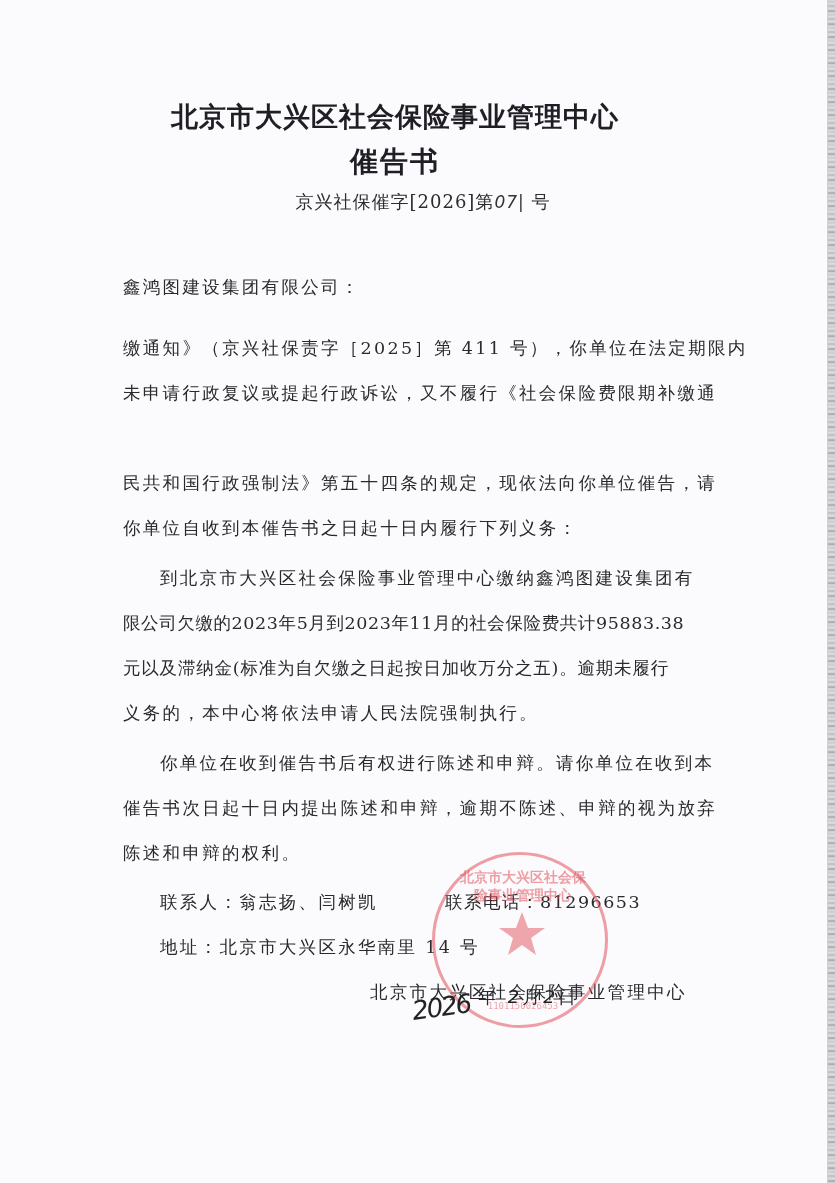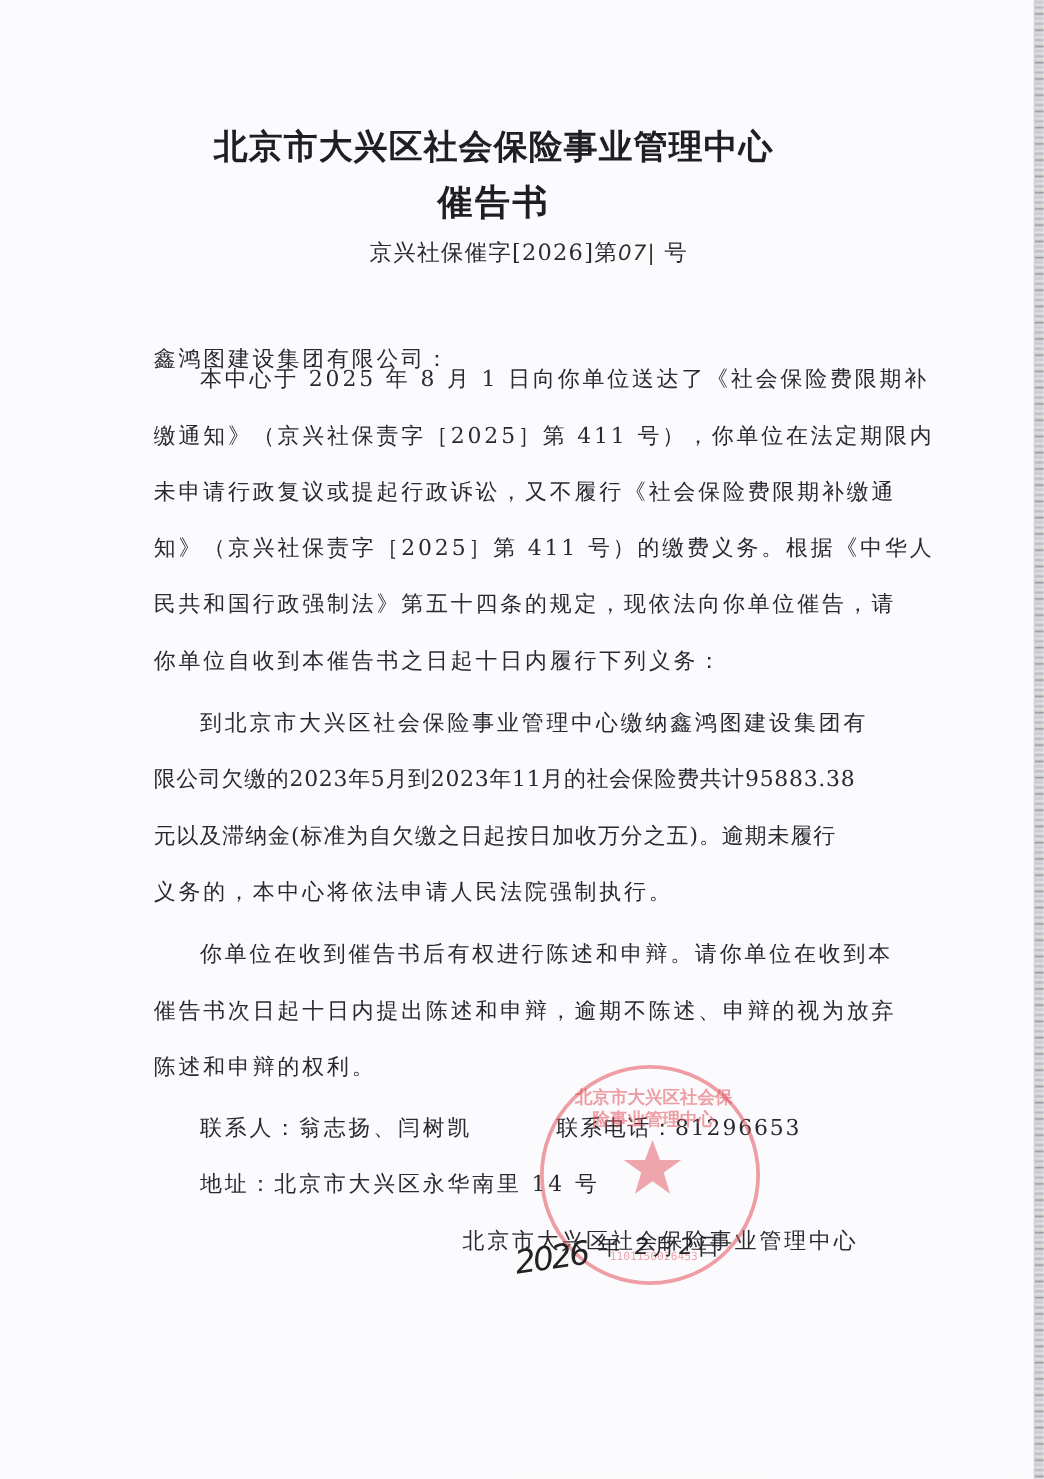--- a/index.html
+++ b/index.html
@@ -83,24 +83,22 @@
 
   <div class="title l1">北京市大兴区社会保险事业管理中心</div>
   <div class="title l2">催告书</div>
 
   <div class="docno">
     <span>京兴社保催字[2026]第</span><span class="hand">07|</span><span> 号</span>
   </div>
 
   <div class="line" style="top:240px;margin-top:35px;">鑫鸿图建设集团有限公司：</div>
 
-  <div class="line indent" style="top:291px;">本中心于 2025 年 8 月 1 日向你单位送达了《社会保险费限期补</div>
   <div class="line" style="top:336px;">缴通知》（京兴社保责字［2025］第 411 号），你单位在法定期限内</div>
   <div class="line" style="top:381px;">未申请行政复议或提起行政诉讼，又不履行《社会保险费限期补缴通</div>
-  <div class="line" style="top:426px;">知》（京兴社保责字［2025］第 411 号）的缴费义务。根据《中华人</div>
   <div class="line" style="top:471px;">民共和国行政强制法》第五十四条的规定，现依法向你单位催告，请</div>
   <div class="line" style="top:516px;">你单位自收到本催告书之日起十日内履行下列义务：</div>
 
   <div class="line indent" style="top:566px;">到北京市大兴区社会保险事业管理中心缴纳鑫鸿图建设集团有</div>
   <div class="line" style="top:611px; letter-spacing:0.6px;">
     <span>限公司欠缴的2023年5月到2023年11月的社会保险费共计</span><span class="underline">95883.38</span>
   </div>
   <div class="line" style="top:656px; letter-spacing:0.8px;">元以及滞纳金(标准为自欠缴之日起按日加收万分之五)。逾期未履行</div>
   <div class="line" style="top:701px;">义务的，本中心将依法申请人民法院强制执行。</div>
 

